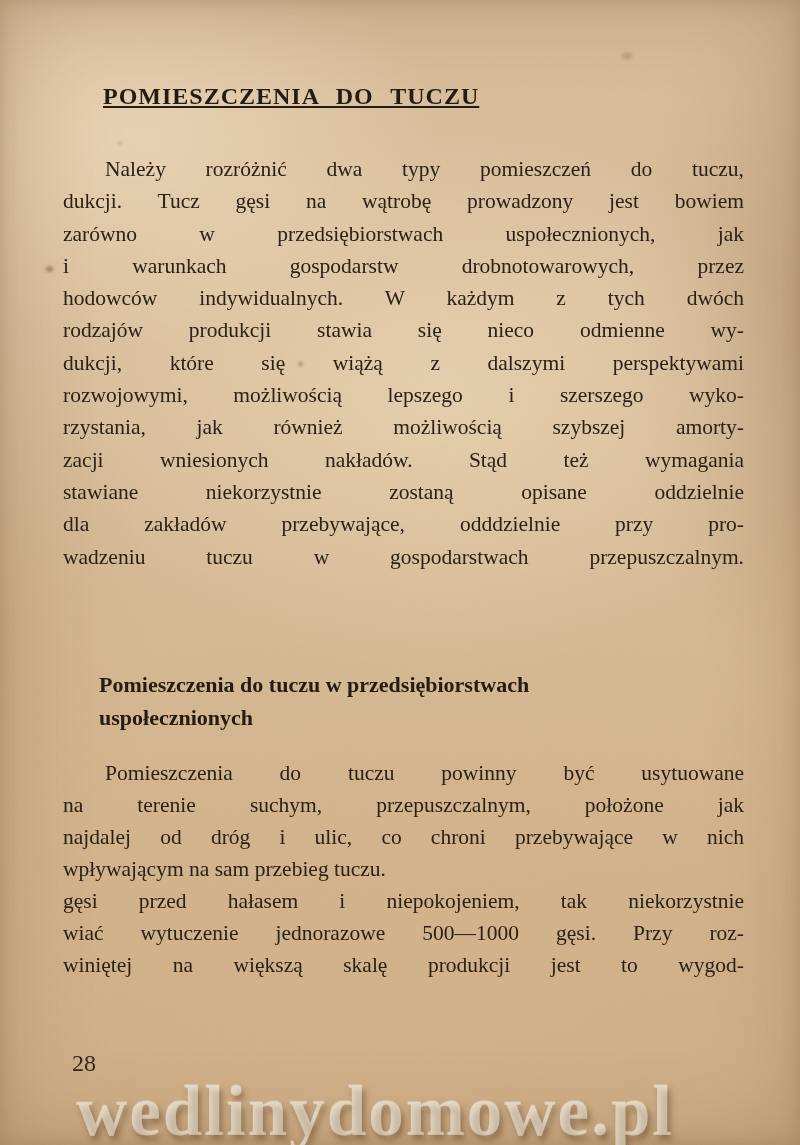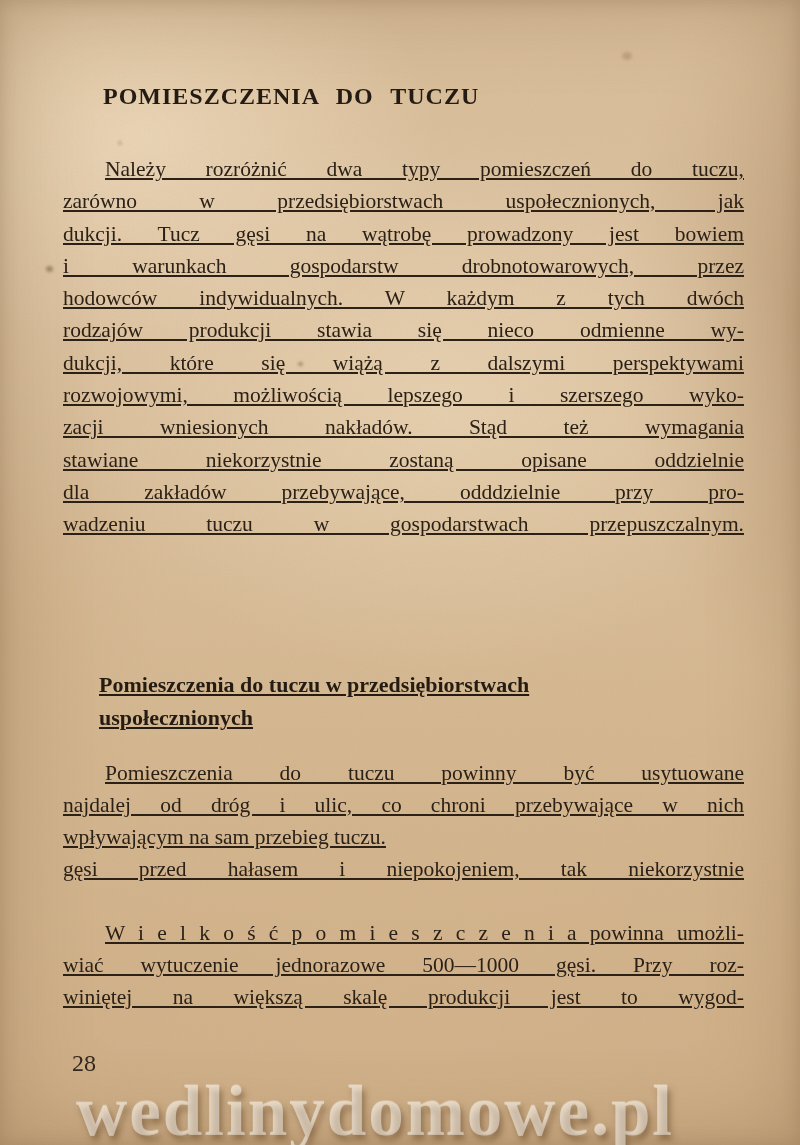--- a/index.html
+++ b/index.html
@@ -20,29 +20,30 @@
     box-shadow: inset 0 0 90px rgba(118,86,50,0.32), inset 0 0 18px rgba(110,80,46,0.25);
   }
   .texture { position:absolute; inset:0; opacity:.45; pointer-events:none; }
   .speck { position:absolute; border-radius:50%; background:rgba(105,78,48,.5); filter:blur(1.5px); }
   .speck.a { left:46px;  top:266px; width:7px;  height:6px; }
   .speck.b { left:298px; top:362px; width:5px;  height:4px; }
   .speck.c { left:622px; top:52px;  width:10px; height:8px; opacity:.45; }
   .speck.d { left:118px; top:141px; width:4px;  height:4px; opacity:.6; }
 
   .col { position:absolute; left:63px; width:681px; }
-  .line { text-align:justify; text-align-last:justify;text-decoration:underline; }
+  .line { text-align:justify; text-align-last:justify; }
   .line.short { text-align-last:left; }
   .indent { text-indent:42px; }
 
   .head {
     position:absolute; left:103px; top:83px; margin:0;
     font-size:24px; font-weight:bold;
     letter-spacing:1px; word-spacing:10px;
     color:#241c12;
+    text-decoration:underline;
   }
   .p1 { top:153px; font-size:21.5px; line-height:32.3px; }
   .sub {
     top:668px; left:99px; width:645px;
     font-size:22px; font-weight:bold; line-height:33px;
     color:#241c12;
   }
   .sub .line { text-align:right; text-align-last:left; }
   .p2 { top:757px; font-size:21.5px; line-height:32px; }
   .p3 { top:917px; font-size:21.5px; line-height:32px; }
@@ -75,47 +76,48 @@
 
   <div class="speck a"></div>
   <div class="speck b"></div>
   <div class="speck c"></div>
   <div class="speck d"></div>
 
   <h1 class="head">POMIESZCZENIA DO TUCZU</h1>
 
   <div class="col p1">
     <div class="line indent">Należy rozróżnić dwa typy pomieszczeń do tuczu,</div>
+    <div class="line">dukcji. Tucz gęsi na wątrobę prowadzony jest bowiem</div>
     <div class="line">zarówno w przedsiębiorstwach uspołecznionych, jak</div>
-    <div class="line">dukcji. Tucz gęsi na wątrobę prowadzony jest bowiem</div>
     <div class="line">i warunkach gospodarstw drobnotowarowych, przez</div>
     <div class="line">hodowców indywidualnych. W każdym z tych dwóch</div>
     <div class="line">rodzajów produkcji stawia się nieco odmienne wy-</div>
     <div class="line">dukcji, które się wiążą z dalszymi perspektywami</div>
     <div class="line">rozwojowymi, możliwością lepszego i szerszego wyko-</div>
+    <div class="line">rzystania, jak również możliwością szybszej amorty-</div>
     <div class="line">zacji wniesionych nakładów. Stąd też wymagania</div>
     <div class="line">stawiane niekorzystnie zostaną opisane oddzielnie</div>
     <div class="line">dla zakładów przebywające, odddzielnie przy pro-</div>
     <div class="line">wadzeniu tuczu w gospodarstwach przepuszczalnym.</div>
   </div>
 
   <div class="col sub">
     <div class="line">Pomieszczenia do tuczu w przedsiębiorstwach</div>
     <div class="line">uspołecznionych</div>
   </div>
 
   <div class="col p2">
     <div class="line indent">Pomieszczenia do tuczu powinny być usytuowane</div>
+    <div class="line">na terenie suchym, przepuszczalnym, położone jak</div>
     <div class="line">najdalej od dróg i ulic, co chroni przebywające w nich</div>
     <div class="line short">wpływającym na sam przebieg tuczu.</div>
     <div class="line">gęsi przed hałasem i niepokojeniem, tak niekorzystnie</div>
   </div>
 
   <div class="col p3">
-    <div class="line indent">W i e l k o ś ć  p o m i e s z c z e n i a powinna umożli-</div>
     <div class="line">wiać wytuczenie jednorazowe 500—1000 gęsi. Przy roz-</div>
     <div class="line">winiętej na większą skalę produkcji jest to wygod-</div>
   </div>
 
   <div class="pageno">28</div>
 
   <div class="watermark">wedlinydomowe.pl</div>
 
 </div>
 

